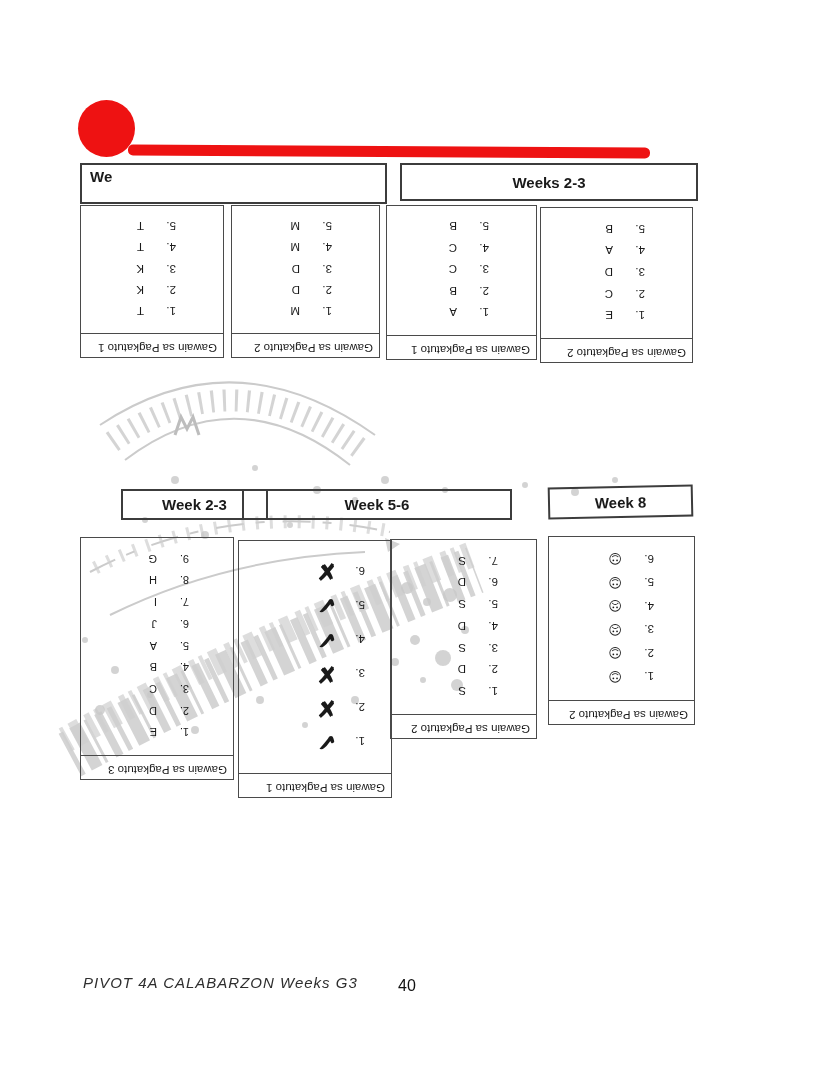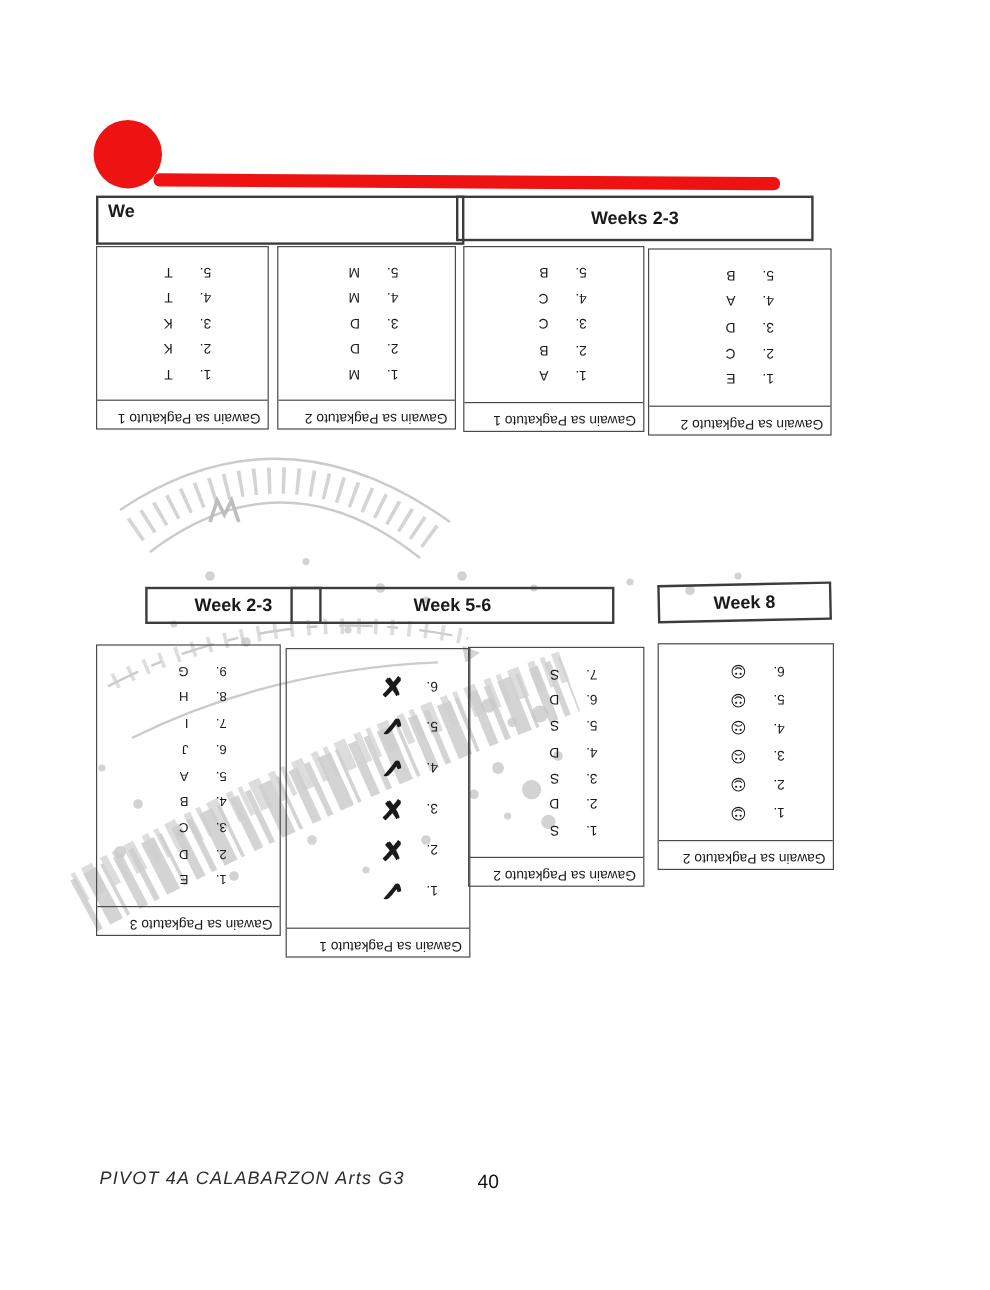--- a/index.html
+++ b/index.html
@@ -11,21 +11,21 @@
   .page-title{position:absolute;left:144px;top:112px;font-size:24px;font-weight:700;
               letter-spacing:.5px;color:#111;}
   .redbar{position:absolute;left:128px;top:146px;width:522px;height:11px;border-radius:5px;
           transform:rotate(.35deg);}
 
   
   .hbox{position:absolute;border:2px solid #3c3c3c;background:transparent;display:flex;
         align-items:flex-start;font-weight:700;font-size:15px;z-index:2;}
   .hbox.center{align-items:center;justify-content:center;}
   .hb-we{left:80px;top:163px;width:295px;height:34px;padding:3px 0 0 8px;}
-  .hb-weeks23{left:380px;top:163px;width:294px;height:34px;align-items:center;justify-content:center;}
+  .hb-weeks23{left:400px;top:163px;width:294px;height:34px;align-items:center;justify-content:center;}
   .hb-week23{left:85px;top:489px;width:143px;height:27px;margin-left:36px;}
   .hb-week56{left:242px;top:489px;width:266px;height:27px;}
   .hb-week8{left:548px;top:486px;width:141px;height:28px;transform:rotate(-1.2deg);}
 
   
   .ansbox{position:absolute;border:1.5px solid #4a4a4a;background:transparent;z-index:2;}
   .ansbox-inner{position:absolute;inset:0;transform:rotate(180deg);display:flex;flex-direction:column;}
   .btitle{height:20px;border-bottom:1.5px solid #4a4a4a;font-size:11.5px;padding:3px 4px 0 6px;
           white-space:nowrap;overflow:hidden;}
   .items{flex:1;display:flex;flex-direction:column;justify-content:space-evenly;padding:7px 0 5px 0;}
@@ -370,15 +370,15 @@
             <span class="val face">☺</span>
           </div>
           <div class="row">
             <span class="num">6.</span>
             <span class="val face">☺</span>
           </div>
         </div>
       </div>
   </div>
 
-  <div class="footer-left">PIVOT 4A CALABARZON Arts G3</div>
+  <div class="footer-left">PIVOT 4A CALABARZON Weeks G3</div>
   <div class="footer-page">40</div>
 </div>
 
 </body></html>

